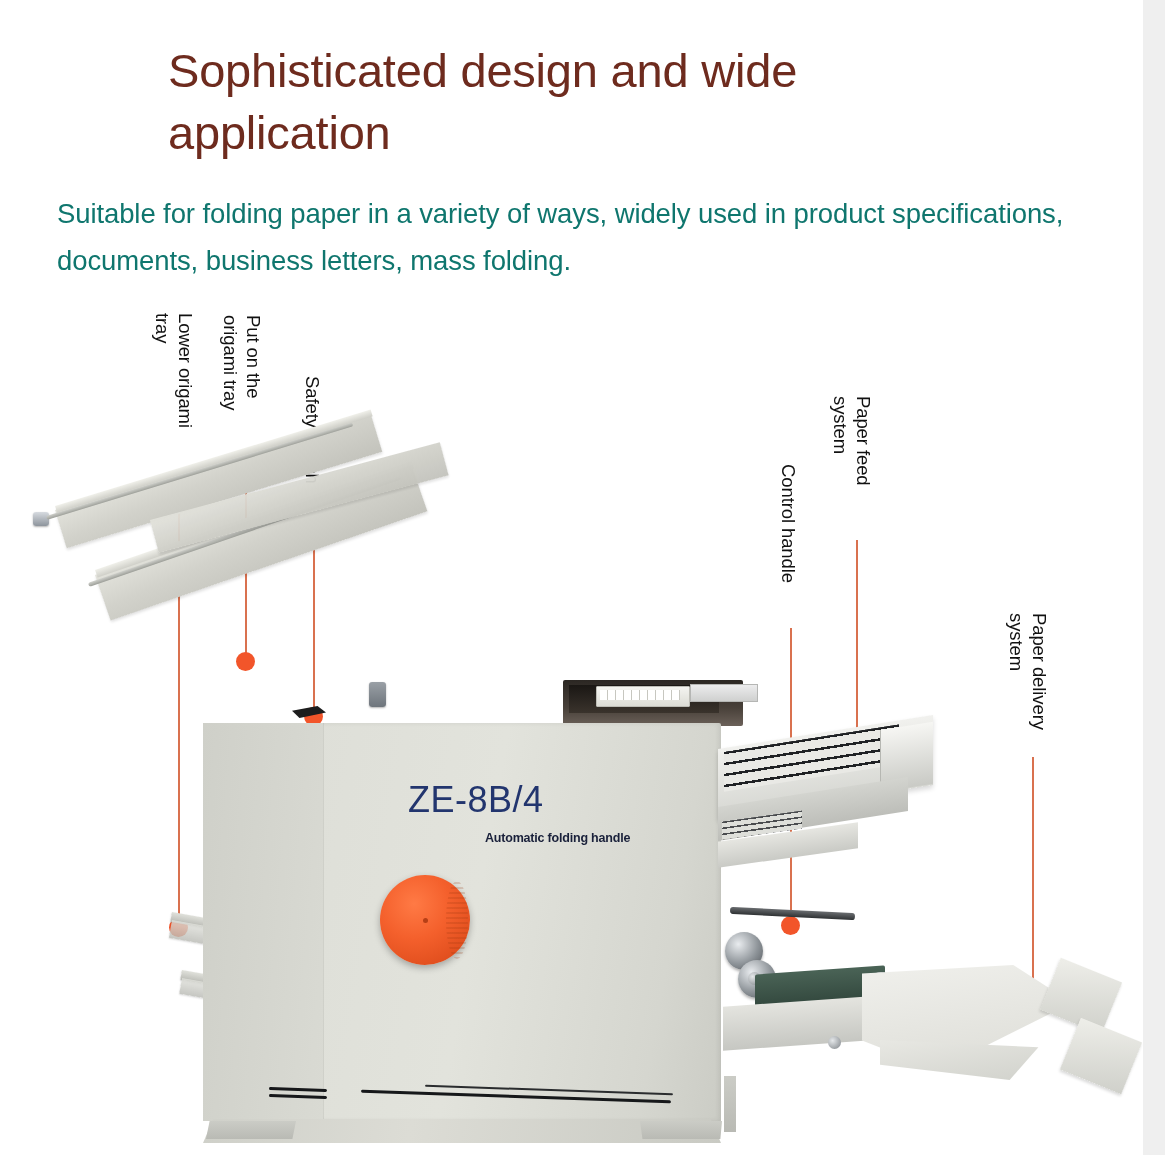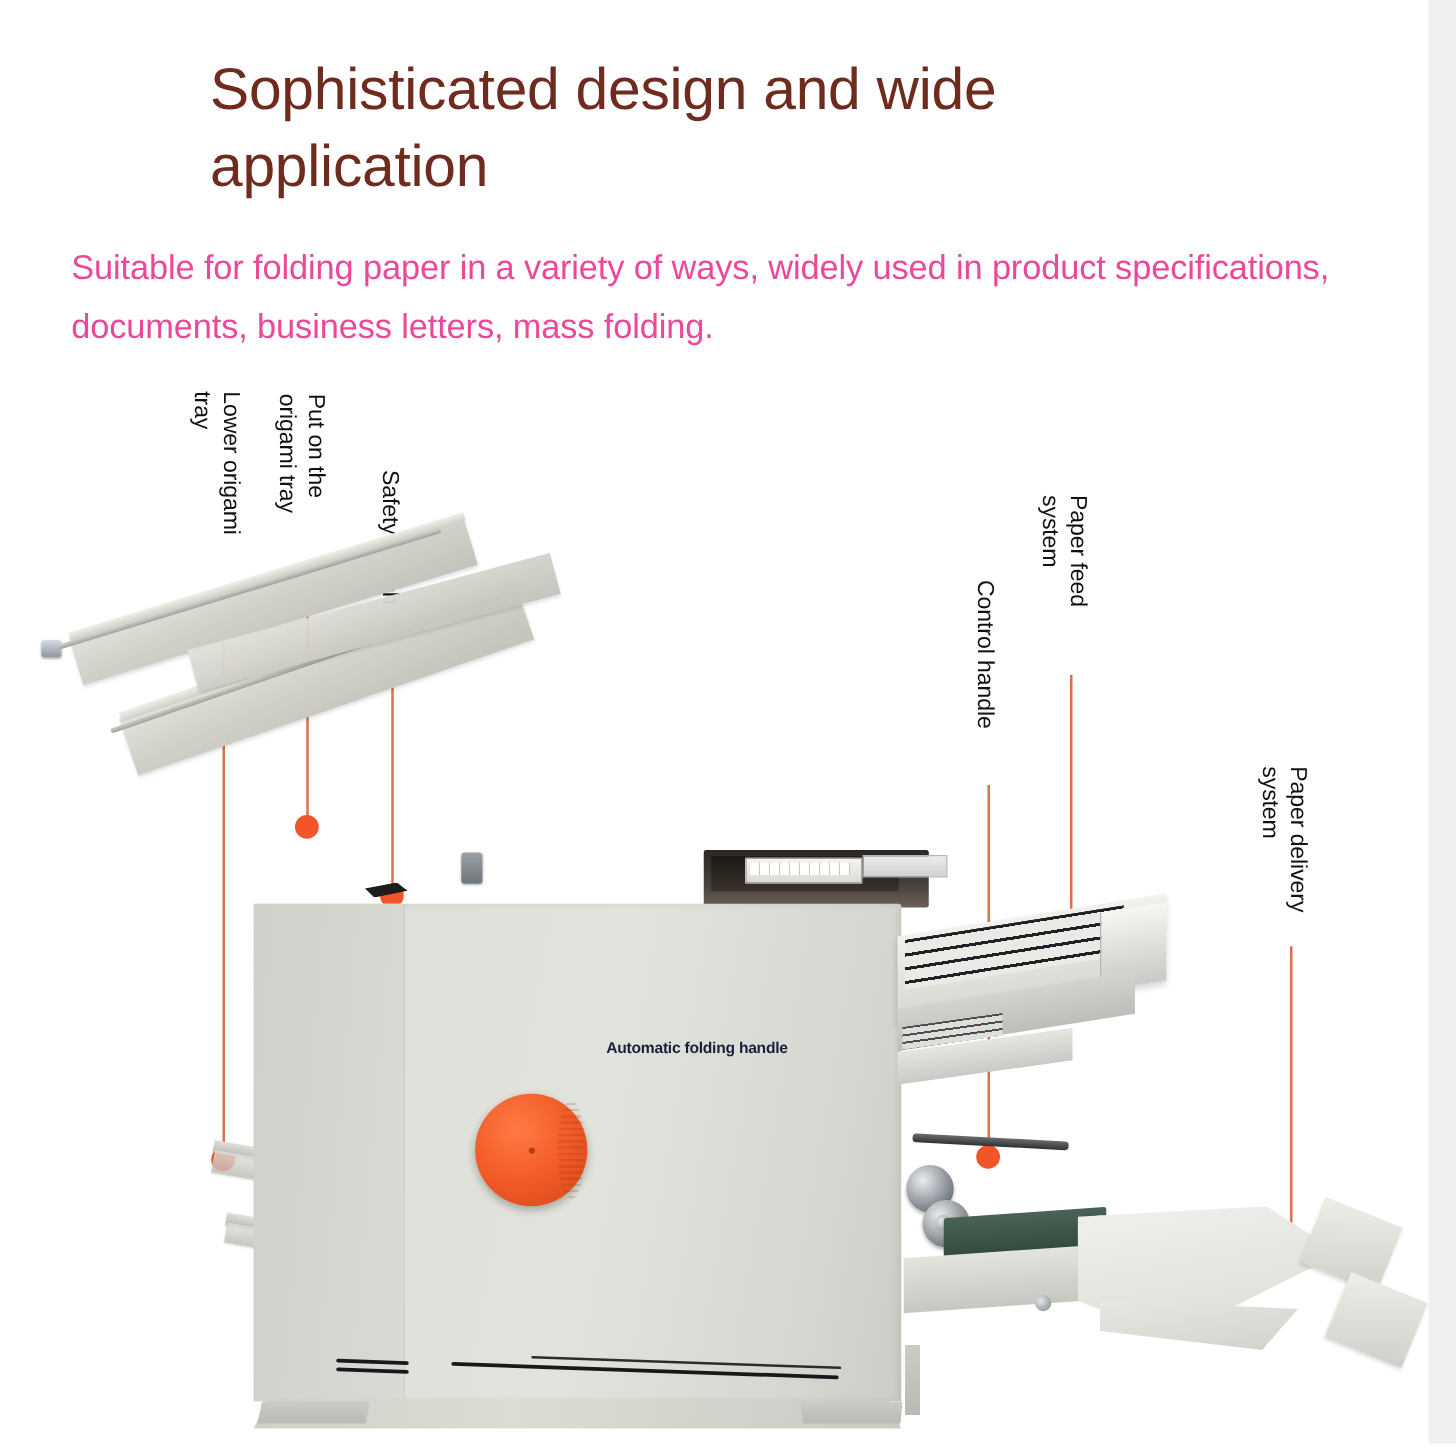--- a/index.html
+++ b/index.html
@@ -15,21 +15,21 @@
 
   
   .header{position:absolute;left:0;top:0;width:1120px;}
   .title{
     position:absolute;left:168px;top:40px;width:760px;
     color:#6e2b1e;font-size:47px;line-height:1.32;font-weight:400;
     letter-spacing:-0.2px;
   }
   .subtitle{
     position:absolute;left:57px;top:190px;width:1040px;
-    color:#ec4899;font-size:27.5px;line-height:1.72;font-weight:400;
+    color:#0f766e;font-size:27.5px;line-height:1.72;font-weight:400;
     letter-spacing:-0.1px;
   }
 
   
   .label{
     position:absolute;
     font-size:18.5px;line-height:1.26;color:#111;
     transform-origin:0 0;
     transform:rotate(90deg);
     white-space:pre;
@@ -288,20 +288,21 @@
       <div class="top-frame-in"></div>
     </div>
     <div class="panel"></div>
     <div class="panel-keys"></div>
     <div class="panel2"></div>
 
     <div class="mbody">
       <div class="mbody-left-panel"></div>
       <div class="mbody-seam"></div>
 
+      <div class="brand">ZE-8B/4</div>
       <div class="brand-sub">Automatic folding handle</div>
 
       <div class="knob"></div>
 
       <div class="vent" style="left:66px;top:365px;width:58px;transform:rotate(2deg);"></div>
       <div class="vent" style="left:66px;top:372px;width:58px;transform:rotate(2deg);"></div>
       <div class="vent" style="left:158px;top:372px;width:310px;transform:rotate(2deg);"></div>
       <div class="vent2" style="left:222px;top:366px;width:248px;transform:rotate(2deg);"></div>
     </div>
 

